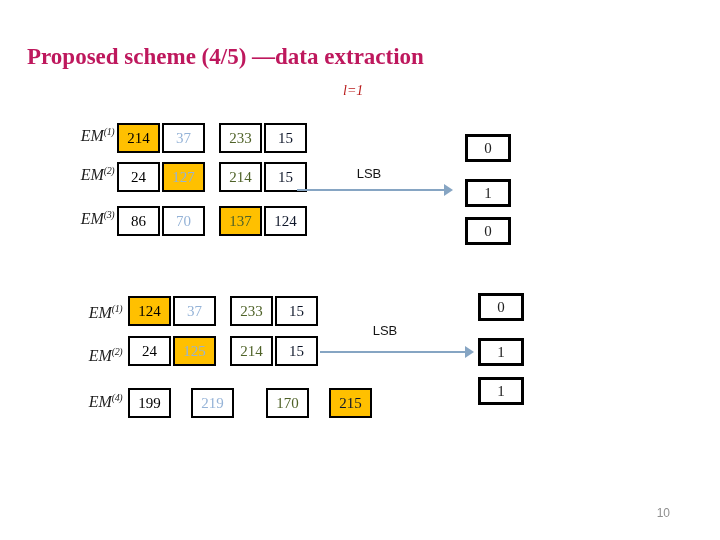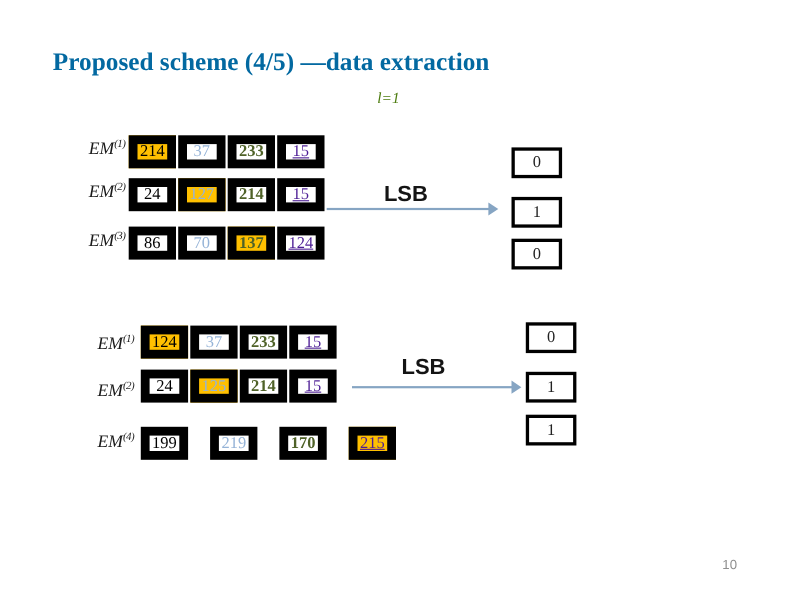--- a/index.html
+++ b/index.html
@@ -1,33 +1,33 @@
 <!DOCTYPE html>
 <html><head>
 <meta charset="utf-8">
 <style>
   html,body{margin:0;padding:0;background:#fff;}
   .slide{position:relative;width:720px;height:540px;background:#ffffff;overflow:hidden;
          font-family:"Liberation Serif", serif;}
-  .title{position:absolute;left:27px;top:44px;font-size:23px;font-weight:bold;color:#0369a1;
-         font-family:"Liberation Serif", serif;white-space:nowrap;margin-left:21px;}
-  .subtitle{position:absolute;left:343px;top:83px;font-size:14px;font-style:italic;color:#4d7c0f;}
+  .title{position:absolute;left:27px;top:44px;font-size:23px;font-weight:bold;color:#be185d;
+         font-family:"Liberation Serif", serif;white-space:nowrap;}
+  .subtitle{position:absolute;left:343px;top:83px;font-size:14px;font-style:italic;color:#b91c1c;}
   .em-label{position:absolute;width:64px;text-align:right;font-size:16px;font-style:italic;
             color:#1a1a1a;white-space:nowrap;}
   .em-label sup{font-size:10px;font-style:italic;letter-spacing:-0.5px;}
   .row{position:absolute;display:flex;gap:2px;}
-  .cell{width:43px;height:30px;box-sizing:border-box;border:8px solid #000000;background:#fff;
+  .cell{width:43px;height:30px;box-sizing:border-box;border:2px solid #000000;background:#fff;
         display:flex;align-items:center;justify-content:center;font-size:15px;line-height:1;}
   .hl{background:#FFC000;}
   .c1{color:#000000;}
   .c2{color:#95B3D7;text-align:center;}
-  .c3{color:#4F6228;font-weight:bold;}
-  .c4{color:#4c1d95;text-decoration:underline;}
-  .lsb{position:absolute;width:50px;text-align:center;font-size:20px;color:#141414;
-       font-family:"Liberation Sans", sans-serif;font-weight:bold;}
+  .c3{color:#4F6228;font-weight:normal;margin-left:12px;}
+  .c4{color:#0f172a;}
+  .lsb{position:absolute;width:50px;text-align:center;font-size:13px;color:#141414;
+       font-family:"Liberation Sans", sans-serif;}
   .arrow-line{position:absolute;height:2px;background:#86A5C3;}
   .arrow-head{position:absolute;width:0;height:0;border-top:6px solid transparent;
               border-bottom:6px solid transparent;border-left:9px solid #86A5C3;}
   .bit-box{position:absolute;width:46px;height:28px;box-sizing:border-box;border:3px solid #000;
            background:#fff;display:flex;align-items:center;justify-content:center;
            font-size:15px;color:#222;}
   .page-number{position:absolute;left:640px;top:506px;width:30px;text-align:right;
                font-size:12px;color:#8f8f8f;font-family:"Liberation Sans", sans-serif;}
 </style>
 </head>

